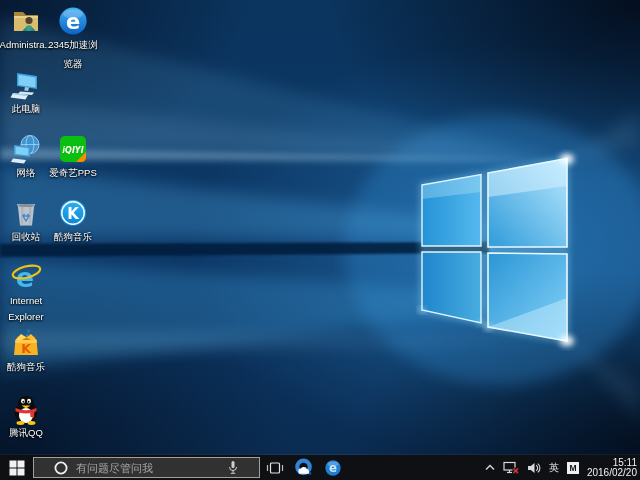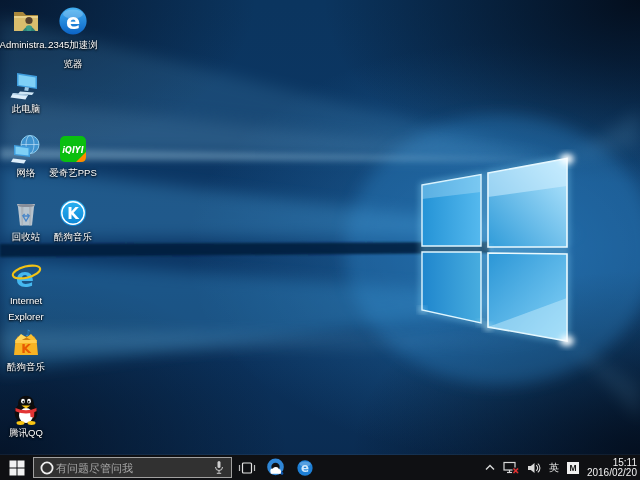--- a/index.html
+++ b/index.html
@@ -23,21 +23,21 @@
   .dicon svg{display:block;}
   .dlabel{margin-top:2px;font-size:9.5px;line-height:11px;color:#fff;text-align:center;white-space:nowrap;
     text-shadow:0 1px 2px #000,0 0 3px rgba(0,0,0,.85);}
 
   
   .taskbar{position:absolute;left:0;bottom:0;width:640px;height:25px;background:#0f1013;
     display:flex;align-items:center;box-shadow:0 -1px 0 rgba(255,255,255,.05);}
   .start{width:33px;height:25px;display:flex;align-items:center;justify-content:center;
     background:transparent;border:none;padding:0;}
   .searchbox{width:185px;height:19px;background:#313131;border:1px solid #a0a0a0;
-    display:flex;align-items:center;padding:0 6px;}
+    display:flex;align-items:center;padding:0 20px;gap:6px;}
   .search-input{flex:1;min-width:0;background:transparent;border:none;outline:none;
     color:#ddd;font-size:11px;font-family:inherit;}
   .search-input::placeholder{color:#a9a9a9;}
   .tbtn{width:29px;height:25px;display:flex;align-items:center;justify-content:center;
     background:transparent;border:none;padding:0;}
   .tray{margin-left:auto;display:flex;align-items:center;gap:8px;padding-right:3px;}
   .tray-item{display:flex;align-items:center;justify-content:center;}
   .lang{color:#ececec;font-size:10px;}
   .ime{width:12px;height:12px;background:#f0f0f0;color:#151515;font-size:8.5px;font-weight:bold;
     display:flex;align-items:center;justify-content:center;}

